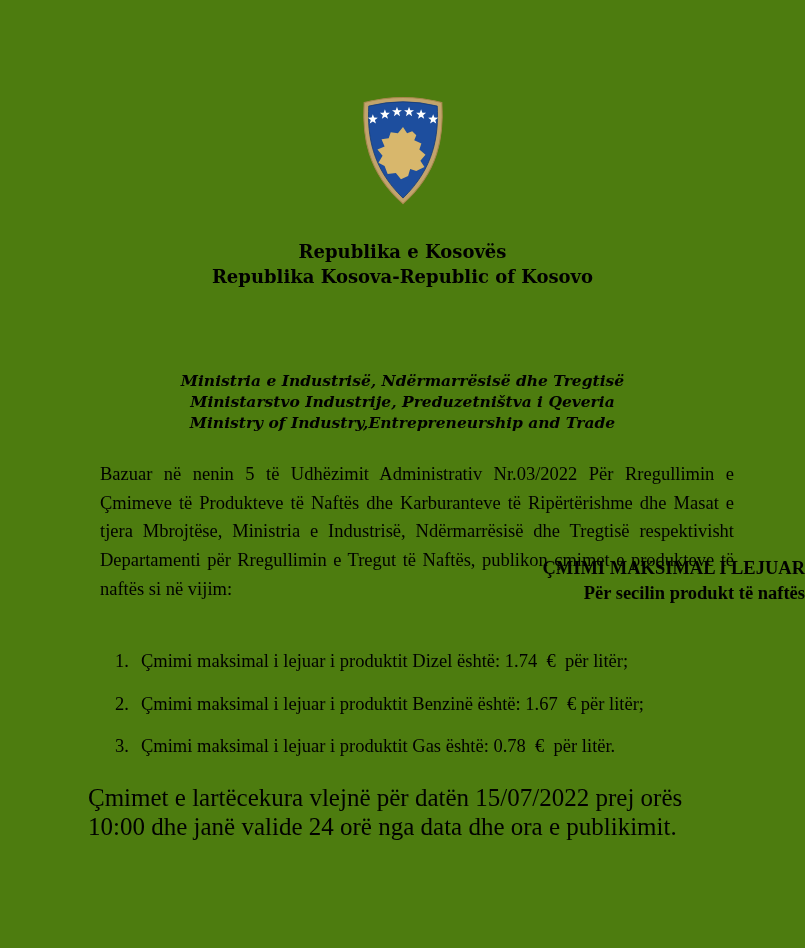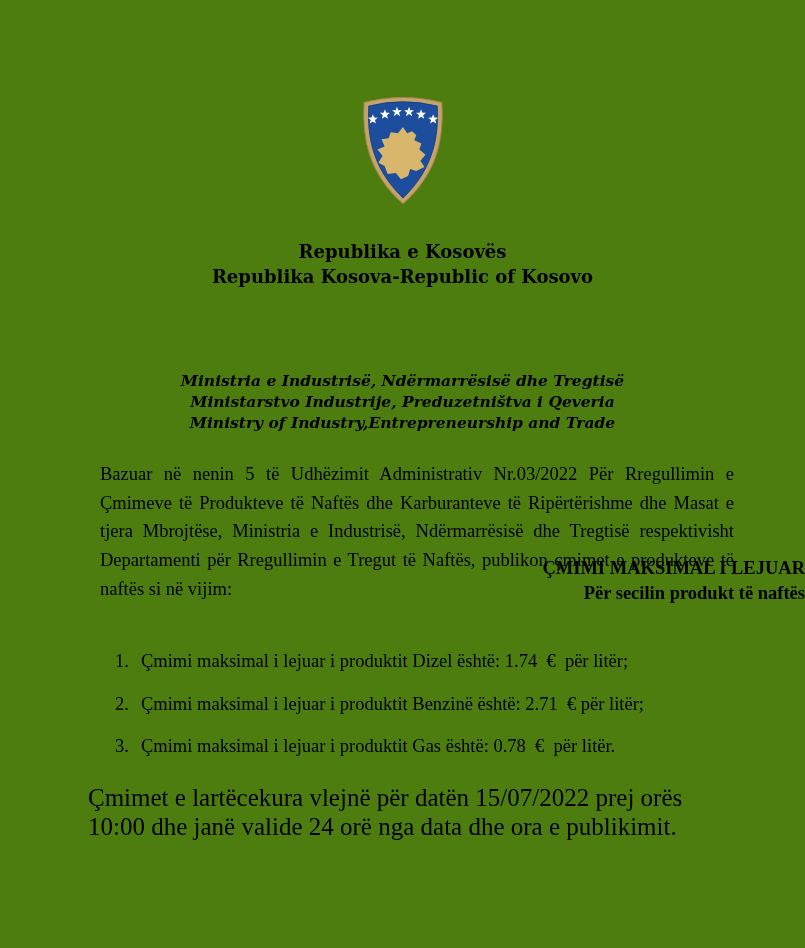--- a/index.html
+++ b/index.html
@@ -154,21 +154,21 @@
     <div>Për secilin produkt të naftës</div>
   </div>
 
   <div class="price-list">
     <div class="price-item">
       <span class="num">1.</span>
       <span class="item-text">Çmimi maksimal i lejuar i produktit Dizel është: 1.74  €  për litër;</span>
     </div>
     <div class="price-item">
       <span class="num">2.</span>
-      <span class="item-text">Çmimi maksimal i lejuar i produktit Benzinë është: 2.71  € për litër;</span>
+      <span class="item-text">Çmimi maksimal i lejuar i produktit Benzinë është: 1.67  € për litër;</span>
     </div>
     <div class="price-item">
       <span class="num">3.</span>
       <span class="item-text">Çmimi maksimal i lejuar i produktit Gas është: 0.78  €  për litër.</span>
     </div>
   </div>
 
   <p class="validity">Çmimet e lartëcekura vlejnë për datën 15/07/2022 prej orës 10:00 dhe janë valide 24 orë nga data dhe ora e publikimit.</p>
 
 </div>

